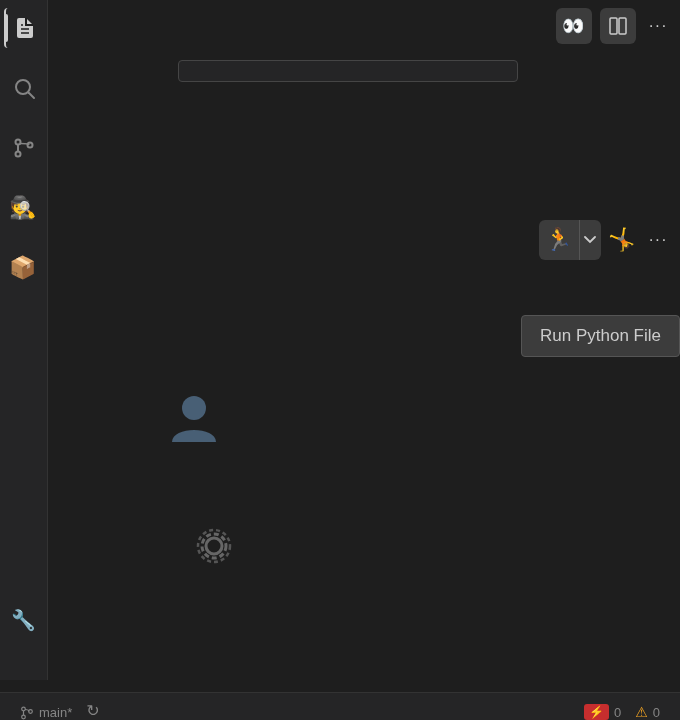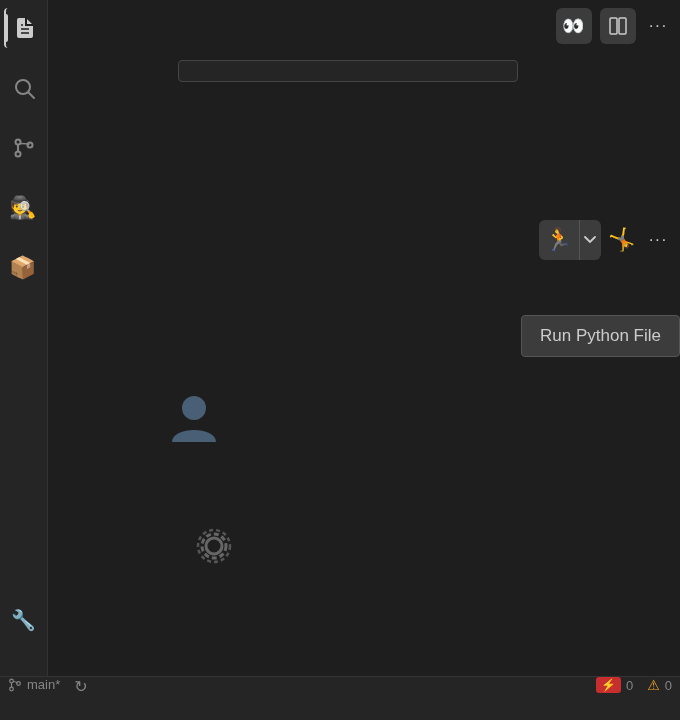--- a/index.html
+++ b/index.html
@@ -189,26 +189,26 @@
       top: 520px;
       left: 140px;
     }
 
     
     .status-bar {
       position: absolute;
       bottom: 0;
       left: 0;
       right: 0;
-      height: 44px;
+      height: 28px;
       background: #252526;
       border-top: 1px solid #333;
       display: flex;
-      align-items: flex-start;
-      padding: 0 8px;
+      align-items: flex-end;
+      padding: 0 20px;
       gap: 14px;
       font-size: 13px;
       color: #858585;
     }
 
     .status-item {
       display: flex;
       align-items: center;
       gap: 5px;
     }

